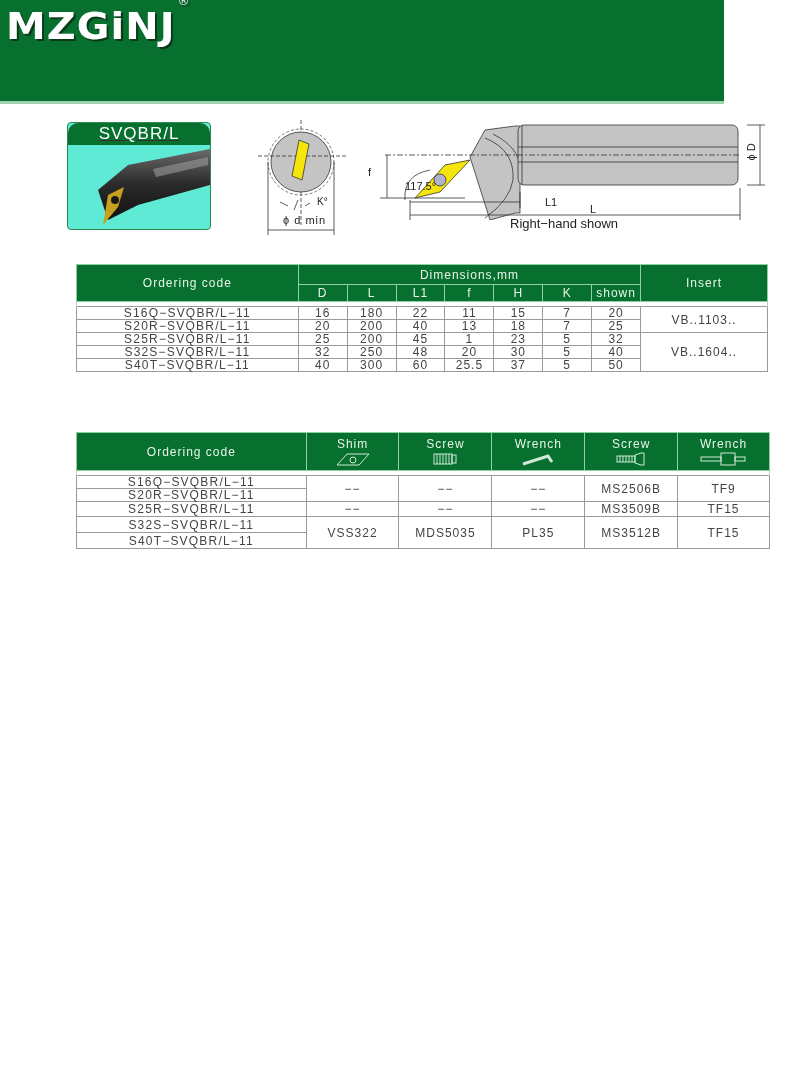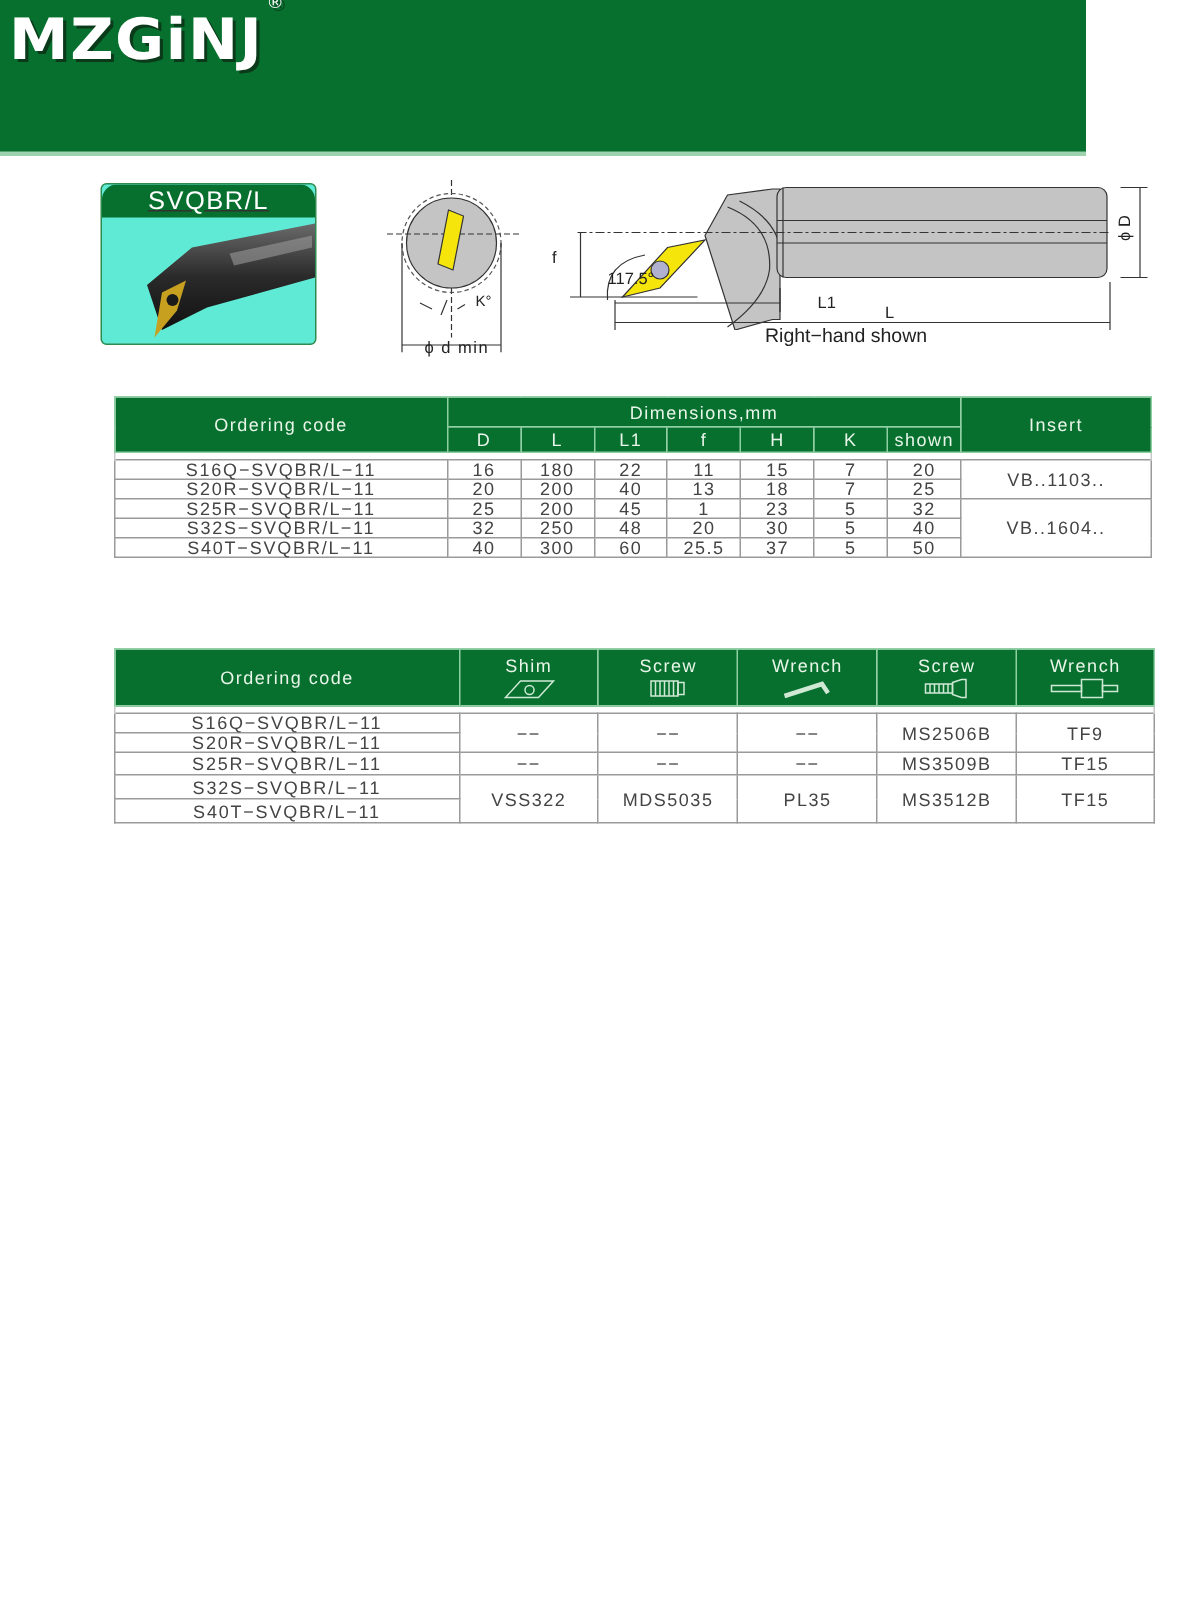--- a/index.html
+++ b/index.html
@@ -85,21 +85,21 @@
   <circle cx="43" cy="42" r="30" fill="#c4c4c4" stroke="#333" stroke-width="0.8"></circle>
   <line x1="0" y1="36" x2="90" y2="36" stroke="#333" stroke-dasharray="4,2" stroke-width="0.8"></line>
   <polygon points="41,20 51,24 44,60 34,56" fill="#f5e50a" stroke="#333" stroke-width="0.8"></polygon>
   <line x1="10" y1="42" x2="10" y2="115" stroke="#333" stroke-width="0.8"></line>
   <line x1="76" y1="42" x2="76" y2="115" stroke="#333" stroke-width="0.8"></line>
   <line x1="10" y1="110" x2="76" y2="110" stroke="#333" stroke-width="0.8" marker-start="url(#ah)" marker-end="url(#ah)"></line>
   <path d="M22 82 L30 86 M47 86 L52 83" stroke="#333" stroke-width="0.8"></path>
   <line x1="36" y1="90" x2="40" y2="80" stroke="#333" stroke-width="0.8"></line>
 </svg>
 <div class="cap" style="left:317px; top:196px; font-size:10px;">K°</div>
-<div class="cap" style="left:283px; top:226px; font-size:11px; letter-spacing:1px;text-align:center;">ϕ d min</div>
+<div class="cap" style="left:283px; top:214px; font-size:11px; letter-spacing:1px;text-align:center;">ϕ d min</div>
 
 <svg class="diag" style="left:375px; top:120px;" width="400" height="100">
   <path d="M95 37 L110 10 L140 6 L145 6 L145 93 L140 93 L115 100 Z" fill="#c4c4c4" stroke="#333" stroke-width="0.8"></path>
   <path d="M110 18 Q140 30 138 60 Q135 80 110 98" fill="none" stroke="#333" stroke-width="0.8"></path>
   <path d="M118 14 Q150 30 145 60" fill="none" stroke="#333" stroke-width="0.8"></path>
   <rect x="143" y="5" width="220" height="60" rx="6" fill="#c4c4c4" stroke="#333" stroke-width="0.8"></rect>
   <line x1="147" y1="5" x2="147" y2="65" stroke="#333" stroke-width="0.8"></line>
   <line x1="143" y1="27" x2="363" y2="27" stroke="#333" stroke-width="0.8"></line>
   <line x1="143" y1="42" x2="363" y2="42" stroke="#333" stroke-width="0.8"></line>
   <line x1="10" y1="35" x2="365" y2="35" stroke="#333" stroke-dasharray="6,2,2,2" stroke-width="0.8"></line>

